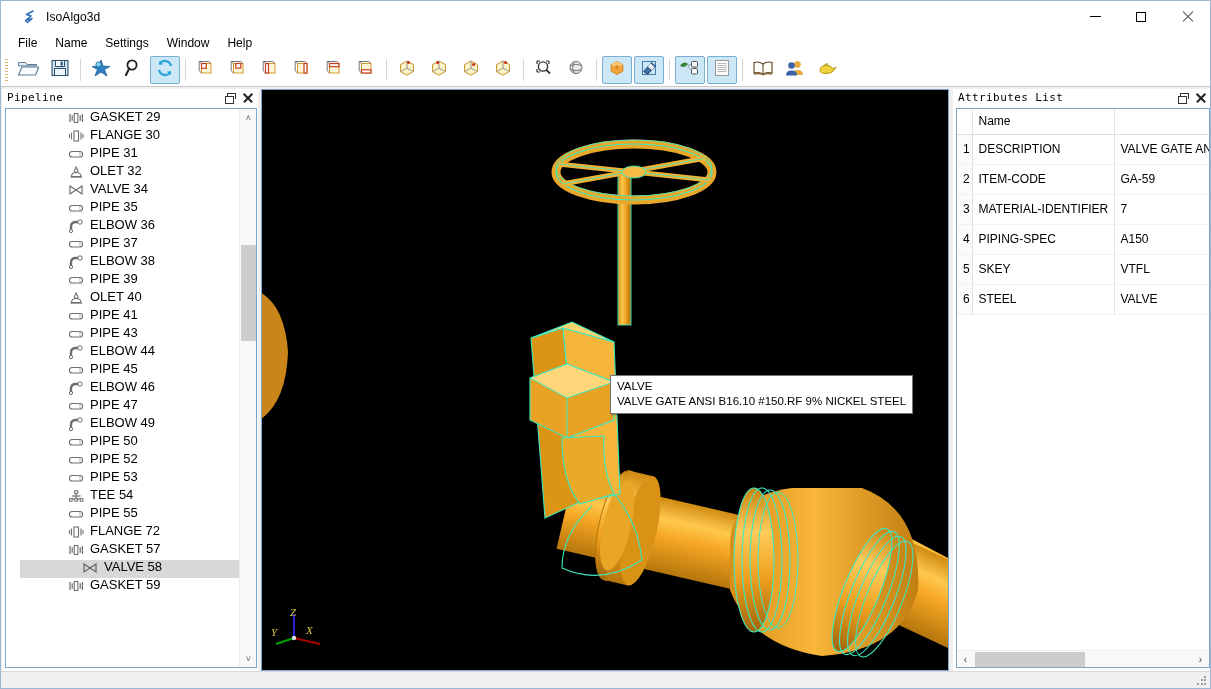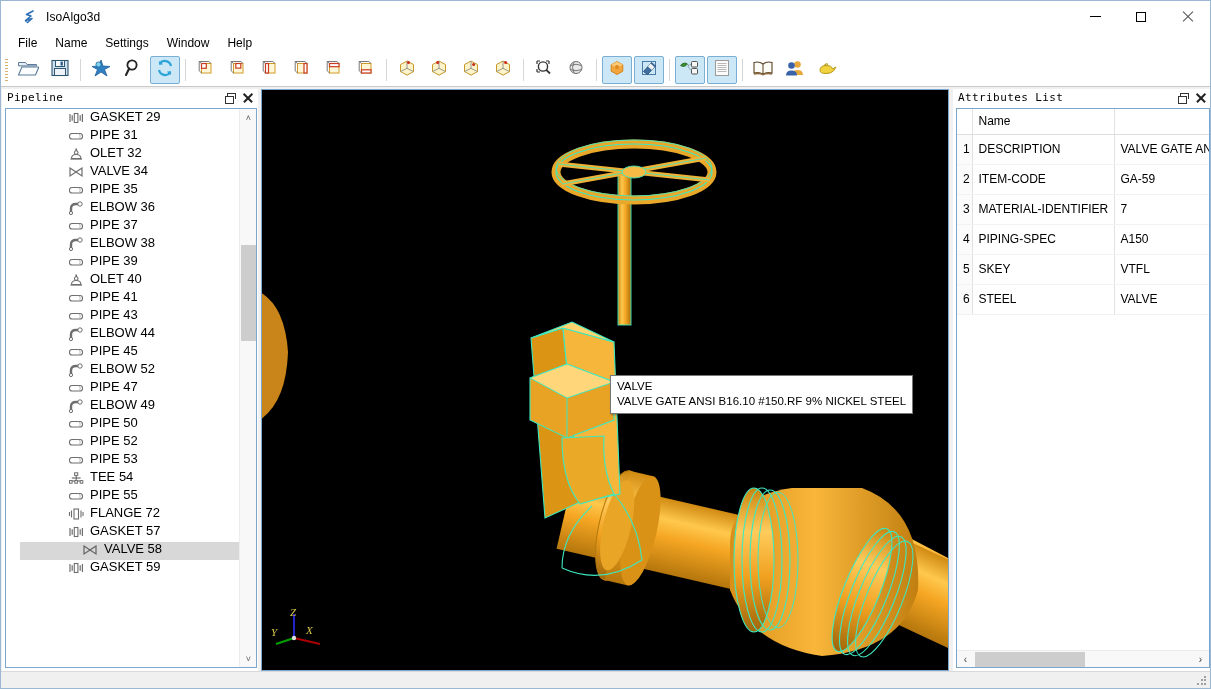--- a/index.html
+++ b/index.html
@@ -529,20 +529,29 @@
                 <path d="M2 3 L2 11 M4.2 4.2 L4.2 9.8" stroke="#6e6e6e" stroke-width="1.2"></path>
                 <rect x="6.3" y="2.5" width="3.6" height="9" fill="#fff" stroke="#6e6e6e" stroke-width="1.1"></rect>
                 <path d="M12.2 4.2 L12.2 9.8 M14.4 3 L14.4 11" stroke="#6e6e6e" stroke-width="1.2"></path>
               </svg>
             </span>
             <span class="tree-label">GASKET 29</span>
           </div>
           <div class="tree-row">
             <span class="tree-icon">
               <svg width="17" height="14" viewBox="0 0 17 14">
+                <rect x="6" y="2" width="4.5" height="10" fill="#fff" stroke="#6e6e6e" stroke-width="1.1"></rect>
+                <path d="M3.5 3.5 L3.5 10.5 M1.5 5 L1.5 9 M13 3.5 L13 10.5 M15 5 L15 9" stroke="#6e6e6e" stroke-width="1.1"></path>
+              </svg>
+            </span>
+            <span class="tree-label">FLANGE 30</span>
+          </div>
+          <div class="tree-row">
+            <span class="tree-icon">
+              <svg width="17" height="14" viewBox="0 0 17 14">
                 <rect x="1.5" y="4.5" width="13" height="5.5" rx="2.6" fill="#fff" stroke="#6e6e6e" stroke-width="1.1"></rect>
                 <path d="M10.5 4.8 a2.6 2.6 0 0 1 0 4.9" fill="none" stroke="#b9b9b9" stroke-width="1"></path>
               </svg>
             </span>
             <span class="tree-label">PIPE 31</span>
           </div>
           <div class="tree-row">
             <span class="tree-icon">
               <svg width="17" height="14" viewBox="0 0 17 14">
                 <path d="M8.2 1.5 L8.2 4.2" stroke="#6e6e6e" stroke-width="1.6"></path>
@@ -658,21 +667,21 @@
             <span class="tree-label">PIPE 45</span>
           </div>
           <div class="tree-row">
             <span class="tree-icon">
               <svg width="17" height="14" viewBox="0 0 17 14">
                 <path d="M3 12.5 L3 7.5 Q3 3 8 3 L11.5 3" fill="none" stroke="#6e6e6e" stroke-width="2.4" stroke-linecap="round"></path>
                 <circle cx="12" cy="3" r="2.2" fill="#fff" stroke="#6e6e6e" stroke-width="1"></circle>
                 <circle cx="3" cy="12" r="1.6" fill="#fff" stroke="#6e6e6e" stroke-width="1"></circle>
               </svg>
             </span>
-            <span class="tree-label">ELBOW 52</span>
+            <span class="tree-label">ELBOW 46</span>
           </div>
           <div class="tree-row">
             <span class="tree-icon">
               <svg width="17" height="14" viewBox="0 0 17 14">
                 <rect x="1.5" y="4.5" width="13" height="5.5" rx="2.6" fill="#fff" stroke="#6e6e6e" stroke-width="1.1"></rect>
                 <path d="M10.5 4.8 a2.6 2.6 0 0 1 0 4.9" fill="none" stroke="#b9b9b9" stroke-width="1"></path>
               </svg>
             </span>
             <span class="tree-label">PIPE 47</span>
           </div>

